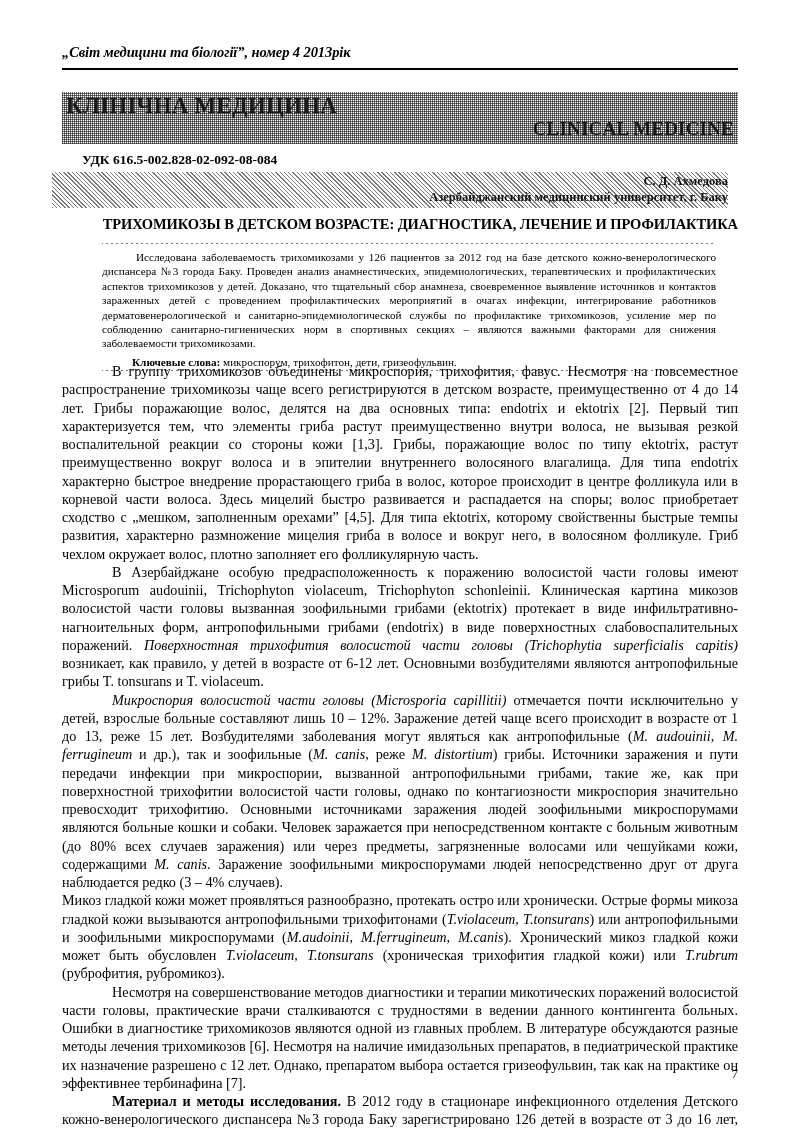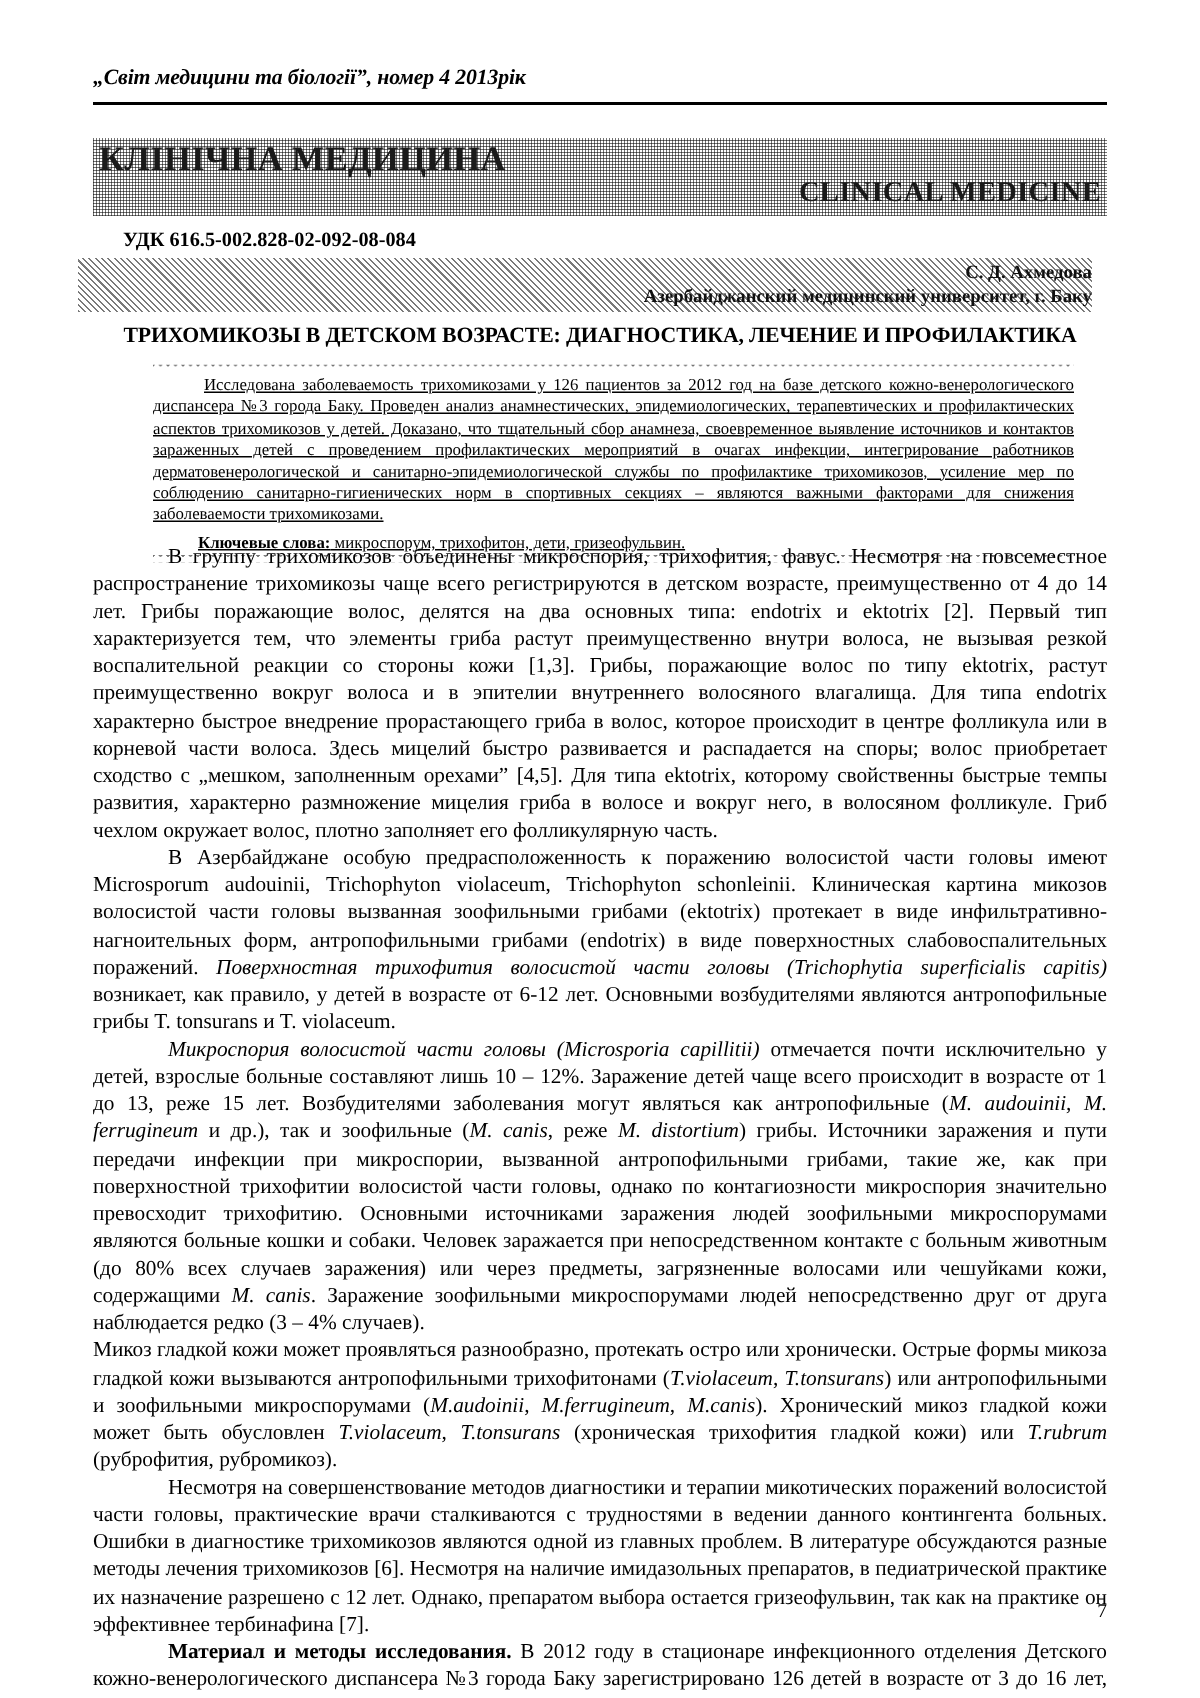--- a/index.html
+++ b/index.html
@@ -126,36 +126,35 @@
     font-size: 12.5px;
     color: #101010;
   }
 
   
   .article-title {
     position: absolute;
     left: 62px;
     top: 216px;
     width: 676px;
-    text-align: center;
+    text-align: right;
     font-weight: bold;
     font-size: 14.5px;
     letter-spacing: -0.1px;
     white-space: nowrap;
   }
 
   
   .abstract {
     position: absolute;
     left: 102px;
     top: 243px;
     width: 614px;
     padding: 7px 0 6px 0;
     box-sizing: border-box;
-    text-decoration: underline;
   }
   .zigzag {
     height: 5px;
     width: 100%;
     background-image:
       linear-gradient(135deg, rgba(0,0,0,0.55) 1.2px, transparent 1.2px),
       linear-gradient(225deg, rgba(0,0,0,0.55) 1.2px, transparent 1.2px);
     background-size: 5px 5px;
     background-position: 0 0, 0 0;
     background-repeat: repeat-x;

